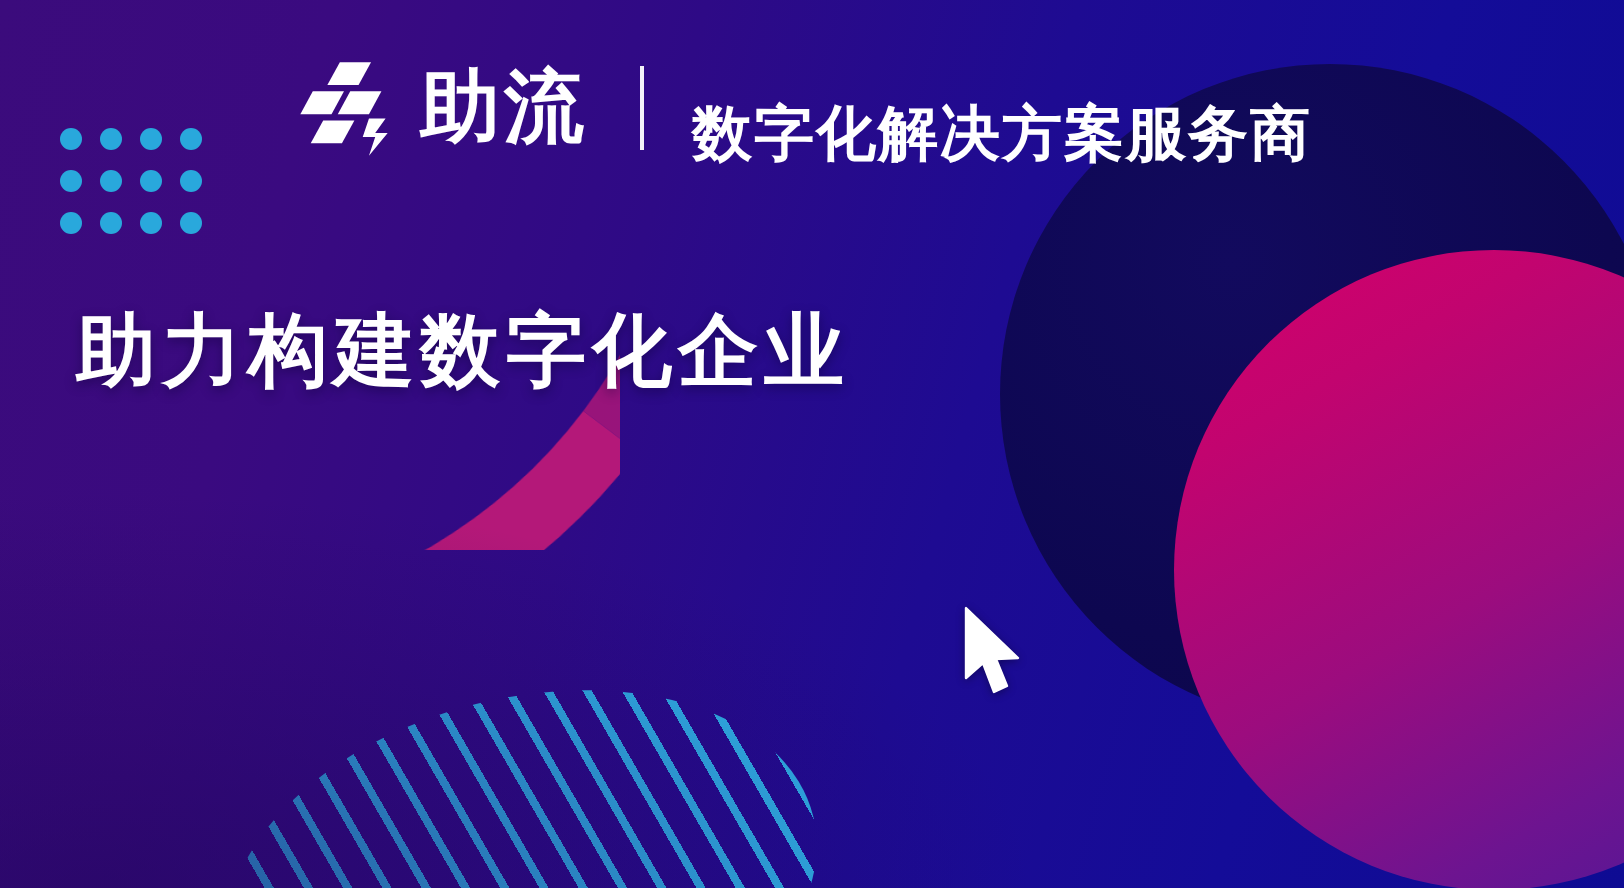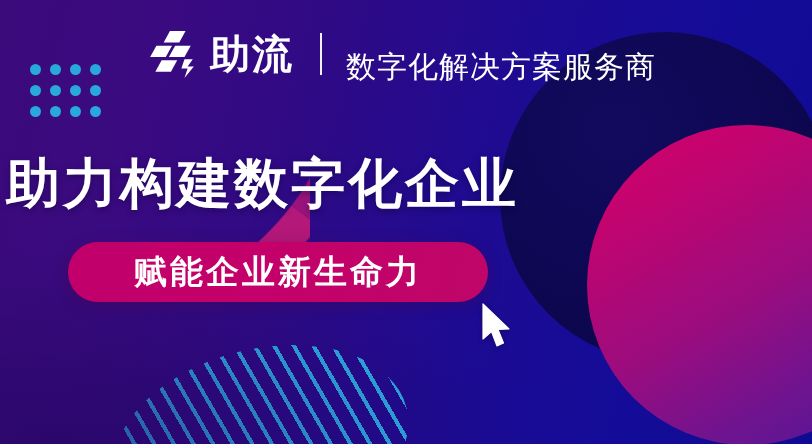--- a/index.html
+++ b/index.html
@@ -152,34 +152,34 @@
   .divider {
     width: 2px;
     height: 42px;
     background: #ffffff;
     margin: 0 24px 0 26px;
     opacity: .95;
   }
 
   .tagline {
     font-size: 30px;
-    font-weight: normal;
+    font-weight: bold;
     color: #ffffff;
     letter-spacing: 1px;
     white-space: nowrap;
     margin-top: 26px;
   }
 
   
 
   .headline {
     position: absolute;
-    left: 6px;
+    left: 38px;
     top: 148px;
-    font-size: 54px;
+    font-size: 40px;
     font-weight: bold;
     color: #ffffff;
     letter-spacing: 3px;
     white-space: nowrap;
     text-shadow: 0 2px 6px rgba(10,0,50,.45);
   }
 
   
 
   .pill {
@@ -261,21 +261,18 @@
 
     <div class="logo-word">助流</div>
 
     <div class="divider"></div>
 
     <div class="tagline">数字化解决方案服务商</div>
   </div>
 
   <div class="headline">助力构建数字化企业</div>
 
-  <div class="pill">
-    <span class="pill-label">赋能企业新生命力</span>
-  </div>
 
   <svg class="cursor" viewBox="0 0 34 48">
     <path d="M3 2 L3 37 L11.5 29.5 L17 44 L23.5 41 L18 27.5 L29 27 Z" fill="#ffffff" stroke="#ffffff" stroke-width="1.2" stroke-linejoin="round"></path>
   </svg>
 
 </div>
 
 </body></html>

